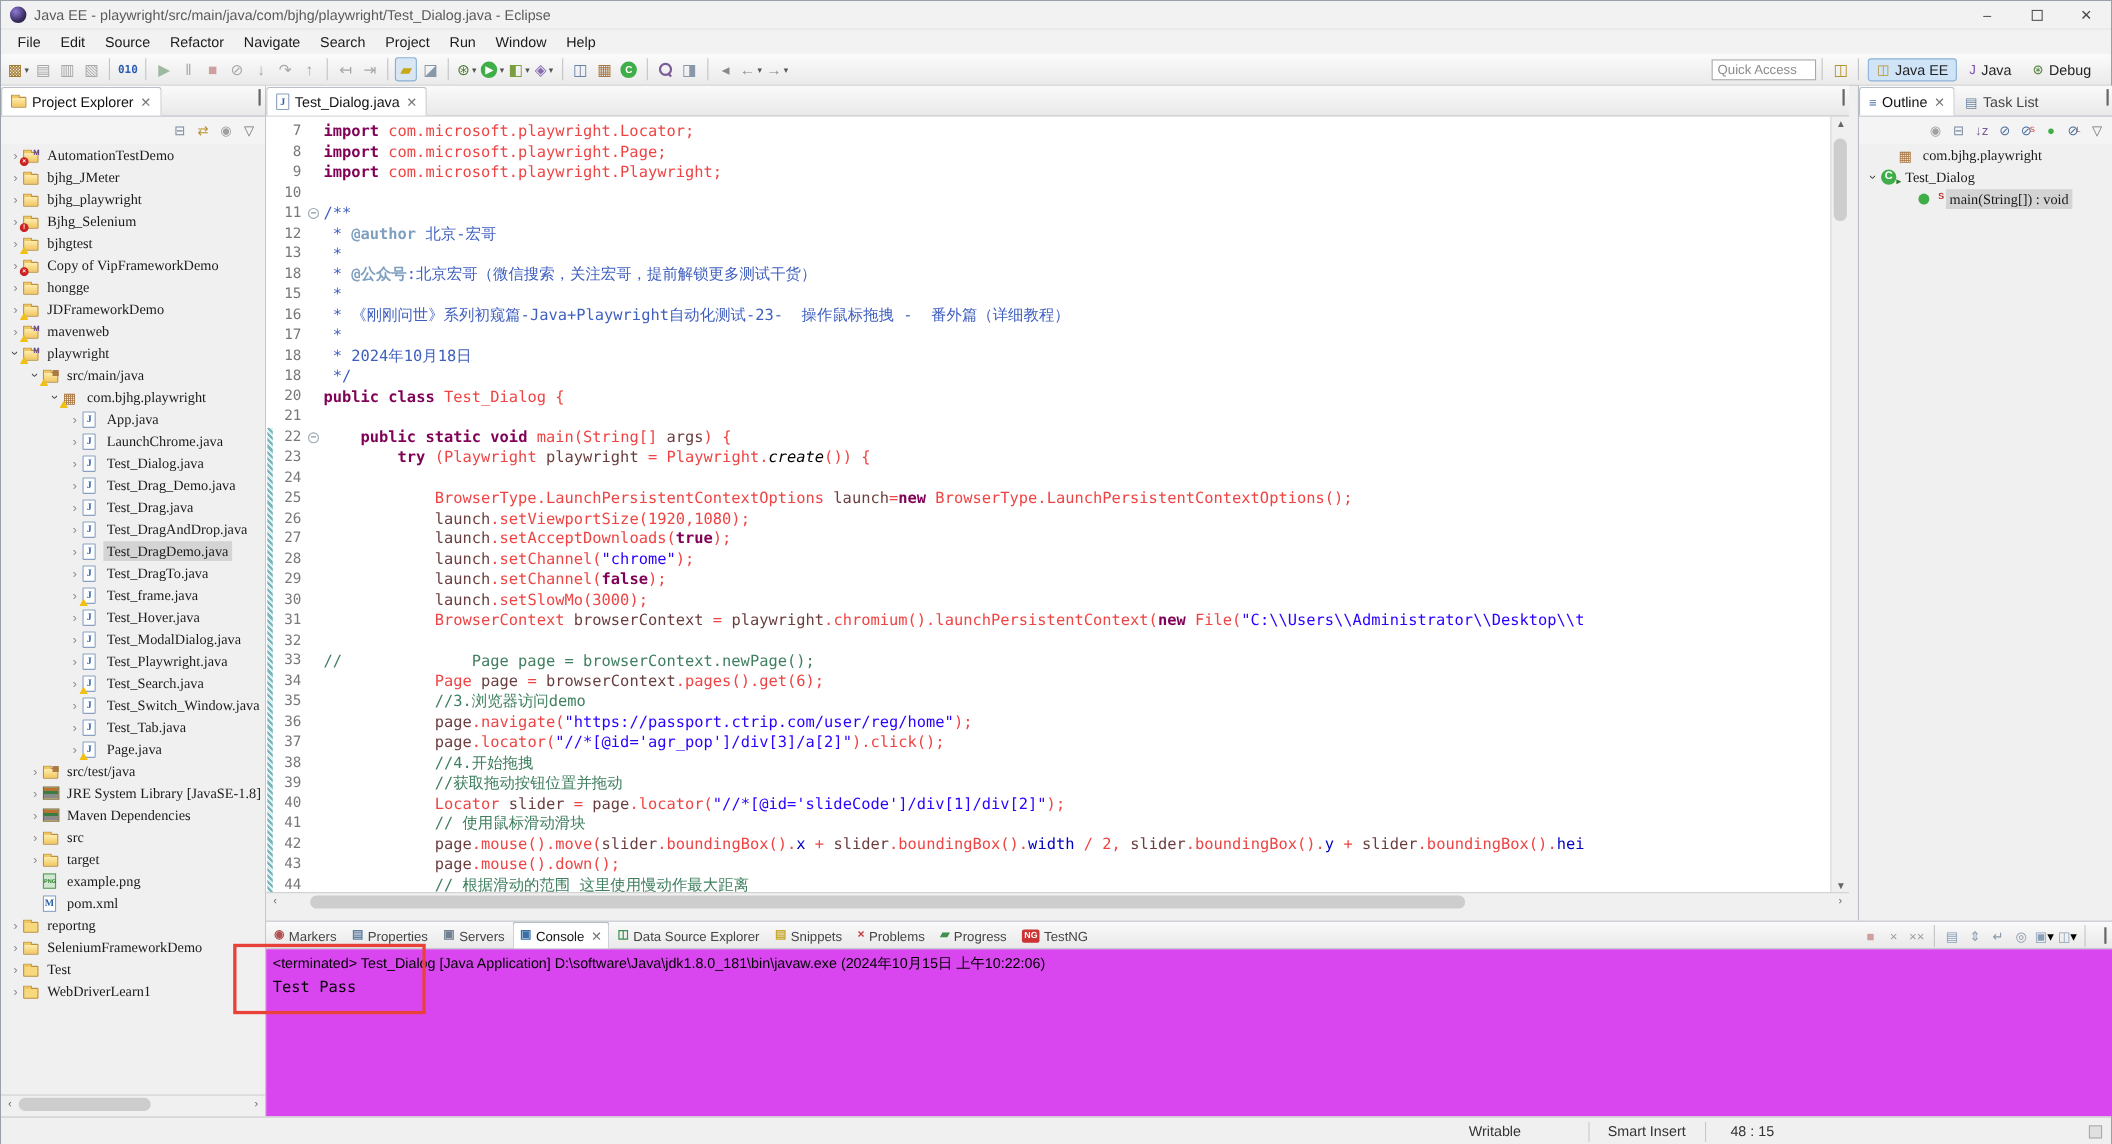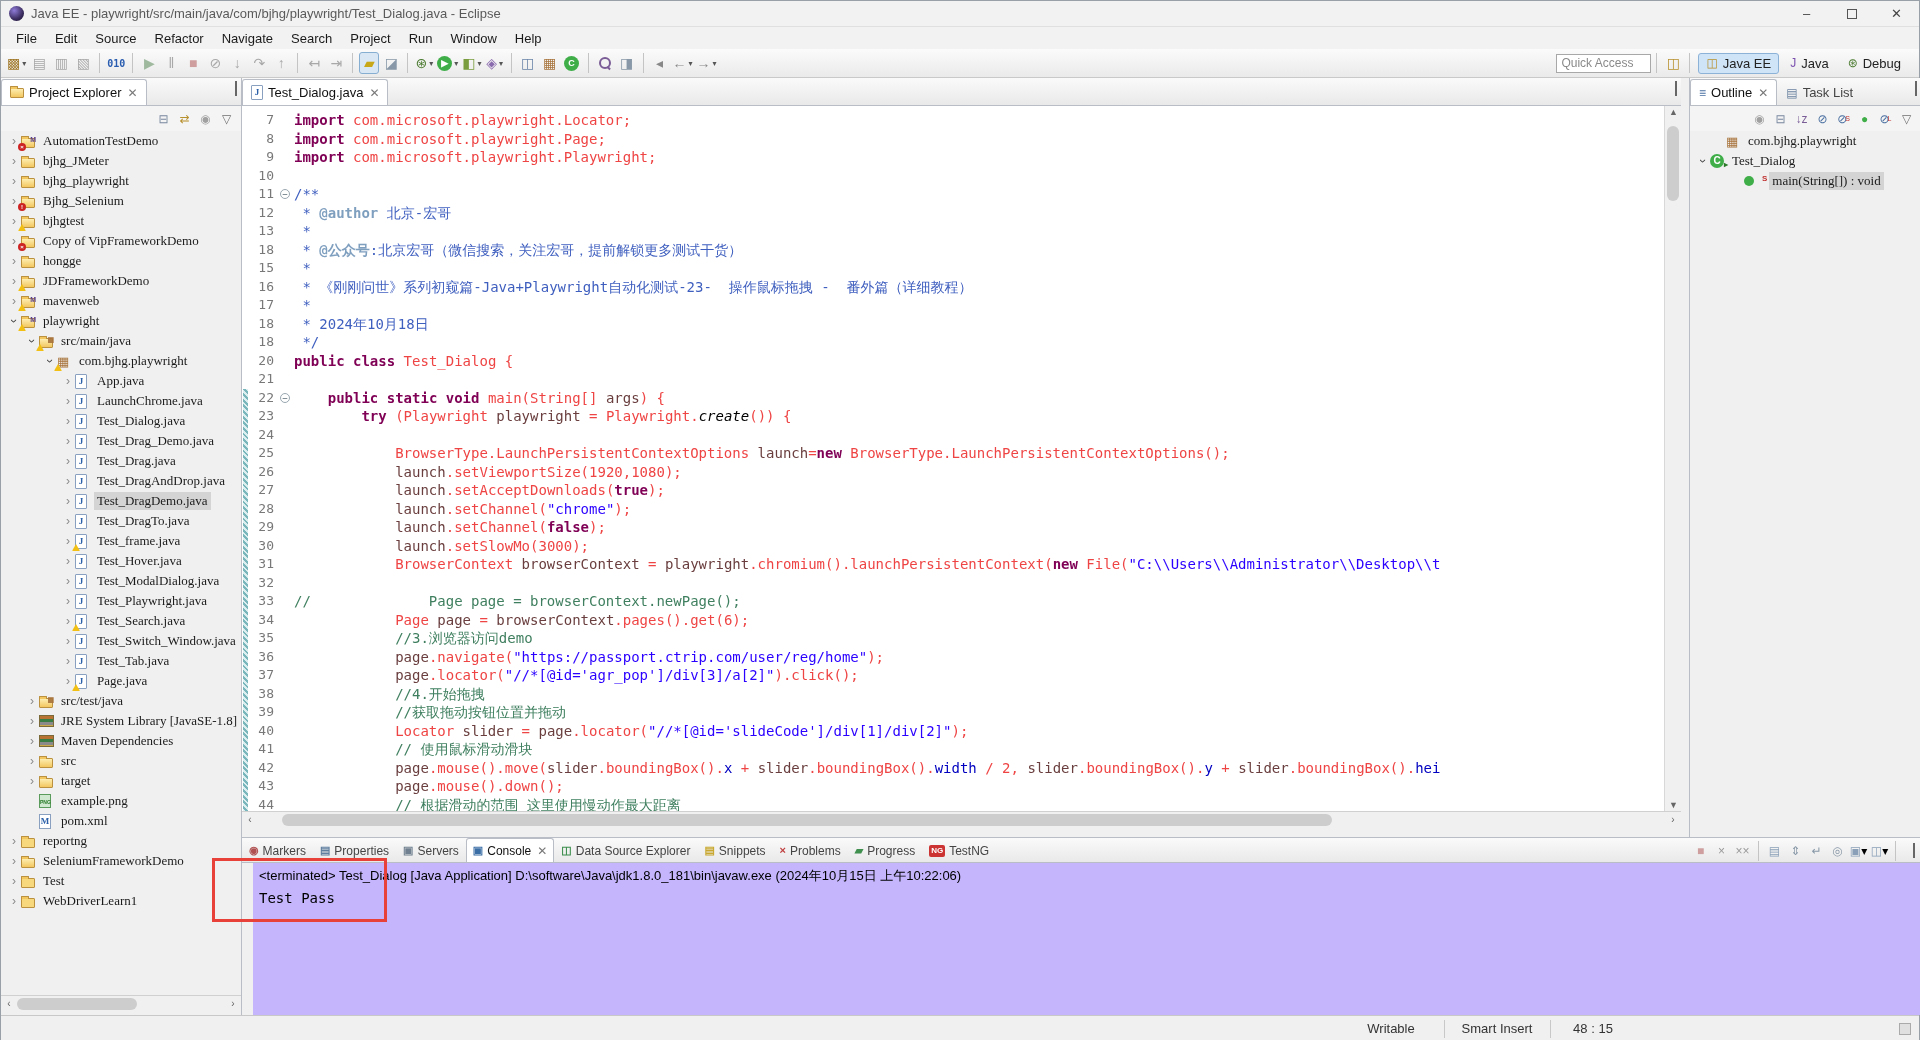--- a/index.html
+++ b/index.html
@@ -113,21 +113,21 @@
   #outline-panel{left:1688px;top:77px;width:232px;height:759px;border-left:1px solid #b9bec6;}
   #outline-tree{position:absolute;left:0;top:53px;right:0;bottom:0;}
 
   
   #console-panel{left:241px;top:836px;width:1679px;height:178px;border-top:1px solid #b9bec6;}
   #console-tabs{height:25px;}
   #console-tabs .vtab{height:24px;font-size:12px;padding:0 6px;}
   .ctabicon{margin-right:4px;font-size:11px;line-height:1;font-weight:bold;}
   .ng{font:bold 8px/10px "Liberation Sans",sans-serif;color:#fff;background:#cc3333;padding:1px 2px;border-radius:2px;}
   #console-right{position:absolute;right:2px;top:3px;display:flex;align-items:center;}
-  #console-body{position:absolute;left:0;top:25px;right:0;bottom:0;background:#c4b5fd;overflow:hidden;margin-left:11px;}
+  #console-body{position:absolute;left:0;top:25px;right:0;bottom:0;background:#d946ef;overflow:hidden;}
   #console-title{font-size:13px;color:#000;padding:4px 0 2px 6px;white-space:nowrap;}
   #console-output{font-family:"DejaVu Sans Mono",monospace;font-size:14px;color:#000;padding:3px 0 0 6px;white-space:pre;}
   #red-annotation{position:absolute;left:211px;top:857px;width:175px;height:64px;border:3px solid #e8413a;z-index:60;pointer-events:none;}
 
   
   #statusbar{position:absolute;left:0;top:1014px;width:100%;height:26px;background:#f0f0f0;border-top:1px solid #c8c8c8;font-size:13px;color:#333;}
   .sb-item{position:absolute;top:0;height:100%;display:flex;align-items:center;justify-content:center;}
   .sb-sep{position:absolute;top:4px;width:1px;height:18px;background:#c8c8c8;}
   #sb-icon{position:absolute;right:8px;top:7px;width:12px;height:12px;border:1px solid #aaa;background:#e0e0e0;}
 </style>
@@ -849,21 +849,21 @@
       </div>
     <div id="console-body">
       <div id="console-title">&lt;terminated&gt; Test_Dialog [Java Application] D:\software\Java\jdk1.8.0_181\bin\javaw.exe (2024年10月15日 上午10:22:06)</div>
       <div id="console-output">Test Pass</div>
     </div>
   </div>
 
   <div id="red-annotation"></div>
 
   <div id="statusbar">
-    <span class="sb-item" style="left:1340px;width:100px;">Writable</span>
+    <span class="sb-item" style="left:1308px;width:100px;">Writable</span>
     <span class="sb-sep" style="left:1443px;"></span>
     <span class="sb-item" style="left:1446px;width:100px;">Smart Insert</span>
     <span class="sb-sep" style="left:1549px;"></span>
     <span class="sb-item" style="left:1552px;width:80px;">48 : 15</span>
     <span id="sb-icon"></span>
   </div>
 
 </div>
 
 </body></html>

